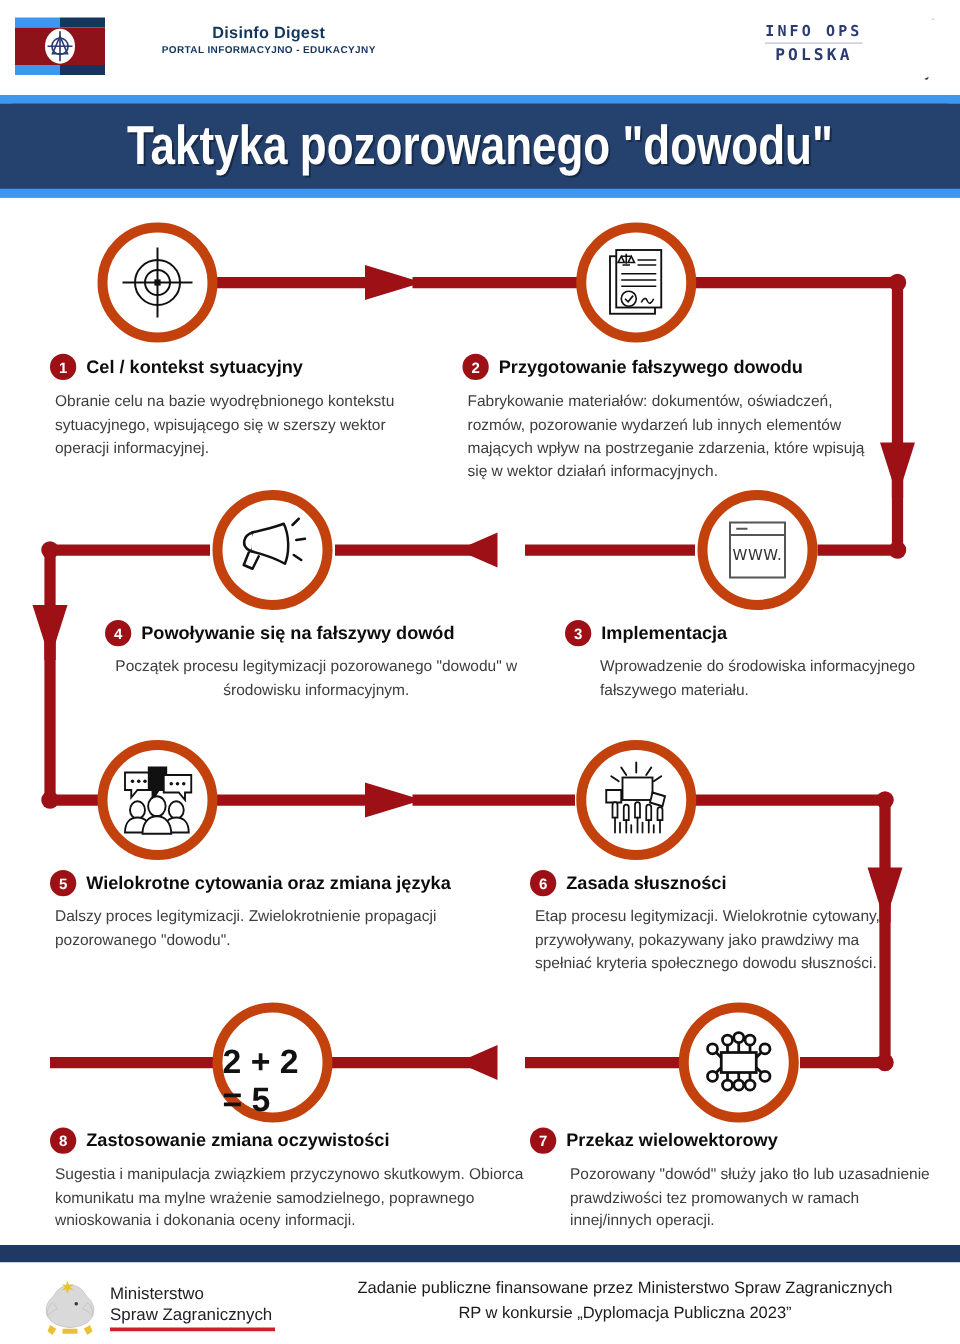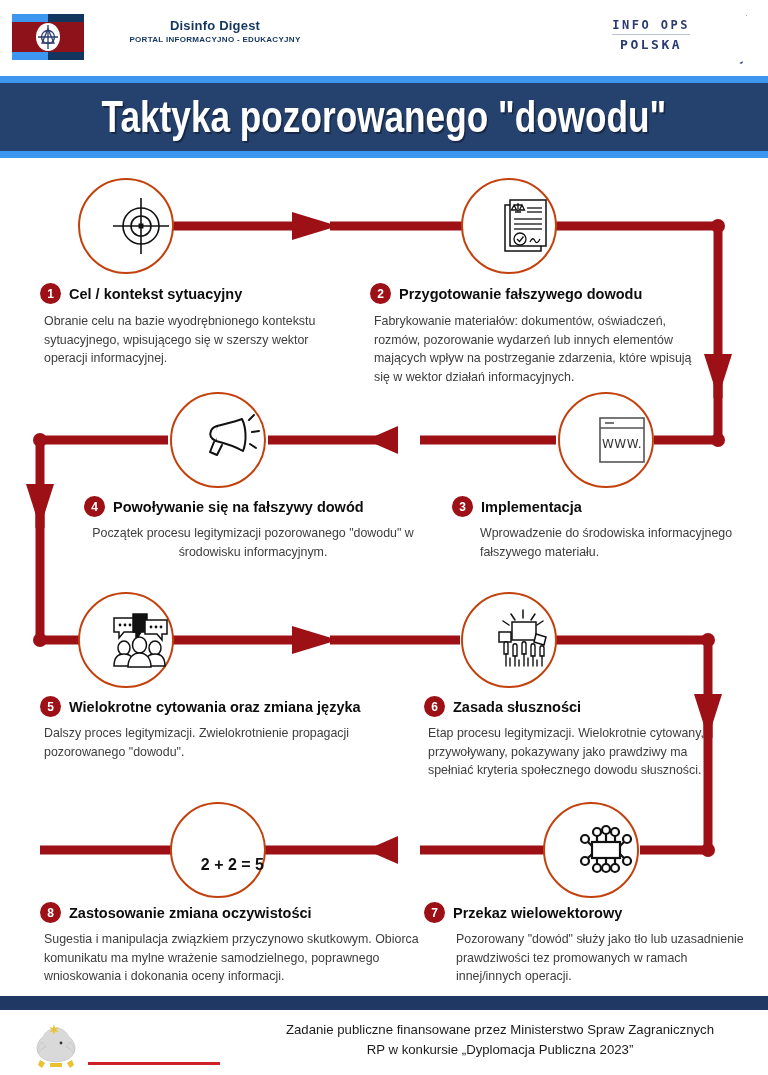--- a/index.html
+++ b/index.html
@@ -46,26 +46,26 @@
     text-shadow:2px 2px 0 rgba(0,0,0,.35);letter-spacing:0px;
   }
 
   
   .flow{position:absolute;left:0;top:158px;width:768px;height:830px;pointer-events:none;}
 
   
   .step{position:absolute;}
   .circ{
     position:absolute;width:96px;height:96px;border-radius:50%;
-    background:#ffffff;border:2px solid #c2410c;
-    display:flex;align-items:center;justify-content:flex-end;
+    background:#ffffff;border:8px solid #c2410c;
+    display:flex;align-items:center;justify-content:center;
     box-sizing:border-box;
   }
   .circ svg{display:block;}
-  .eqtxt{font-size:16px;font-weight:bold;color:#111;font-family:"Liberation Sans",sans-serif;margin-top:30px;}
+  .eqtxt{font-size:27px;font-weight:bold;color:#111;font-family:"Liberation Sans",sans-serif;margin-top:30px;}
 
   .head-row{position:absolute;display:flex;align-items:center;gap:8px;white-space:nowrap;}
   .badge{
     width:21px;height:21px;border-radius:50%;background:#9c1016;color:#fff;
     font-size:12px;font-weight:bold;display:flex;align-items:center;justify-content:center;
     flex:0 0 auto;
   }
   .htitle{font-size:14.5px;font-weight:bold;color:#0d0d0d;font-family:"Liberation Sans",sans-serif;}
   .body{position:absolute;font-size:12.4px;line-height:18.5px;color:#3d3d3d;
         font-family:Liberation Sans, sans-serif;}
@@ -449,20 +449,24 @@
           <path d="M40 20 c3 3 5 7 4 11 c-2 -3 -5 -5 -8 -6 z"></path>
         </g>
         <g fill="#e8c233">
           <path d="M22 3 l2 4 l4 -1 l-3 3 l3 3 l-4 -1 l-2 4 l-1 -4 l-4 1 l3 -3 l-3 -3 l4 1 z" transform="translate(5,0) scale(.85)"></path>
           <path d="M10 38 l5 3 l-3 5 l-4 -3 z"></path>
           <path d="M42 38 l-5 3 l3 5 l4 -3 z"></path>
           <path d="M20 41 h12 v4 h-12 z"></path>
         </g>
         <circle cx="31" cy="21" r="1.4" fill="#333"></circle>
       </svg>
+      <div class="msz-txt">
+        <div class="msz-l">Ministerstwo</div>
+        <div class="msz-l">Spraw Zagranicznych</div>
+      </div>
       <div class="msz-rule"></div>
     </div>
     <div class="foot-note">
       <div>Zadanie publiczne finansowane przez Ministerstwo Spraw Zagranicznych</div>
       <div>RP w konkursie „Dyplomacja Publiczna 2023”</div>
     </div>
   </div>
 
 </div>
 

